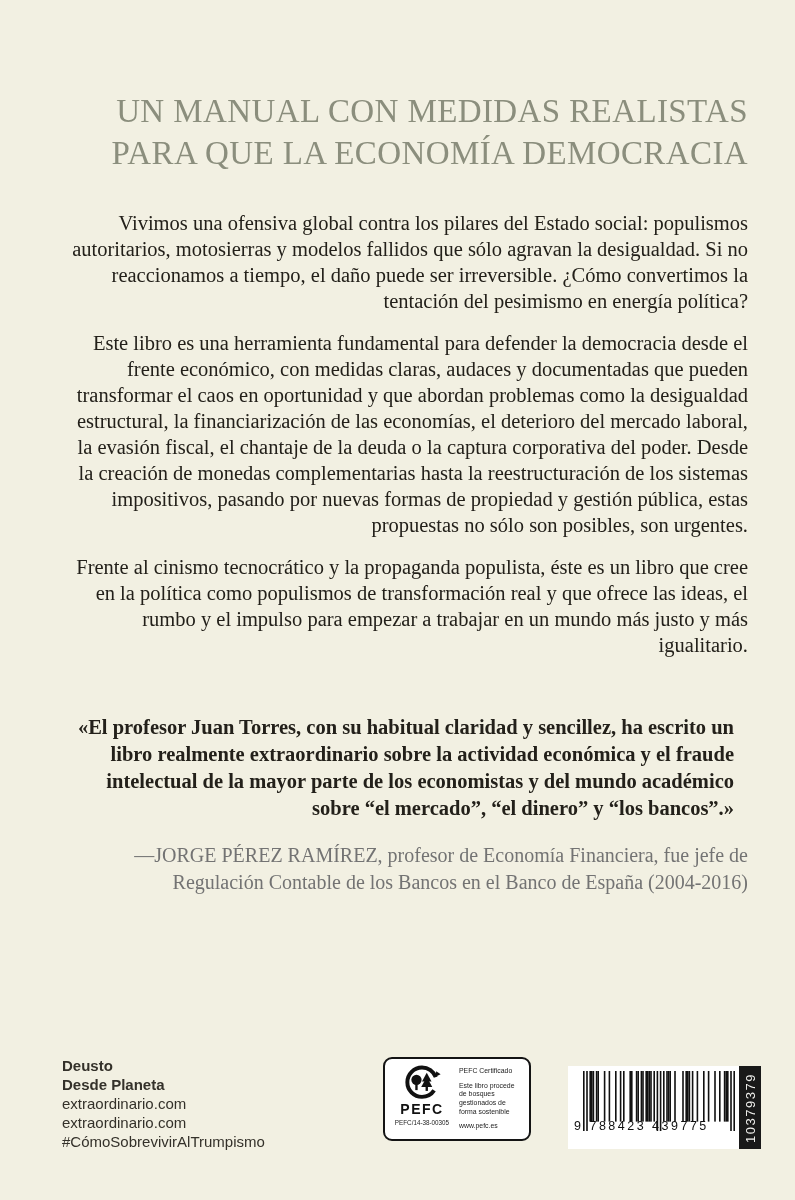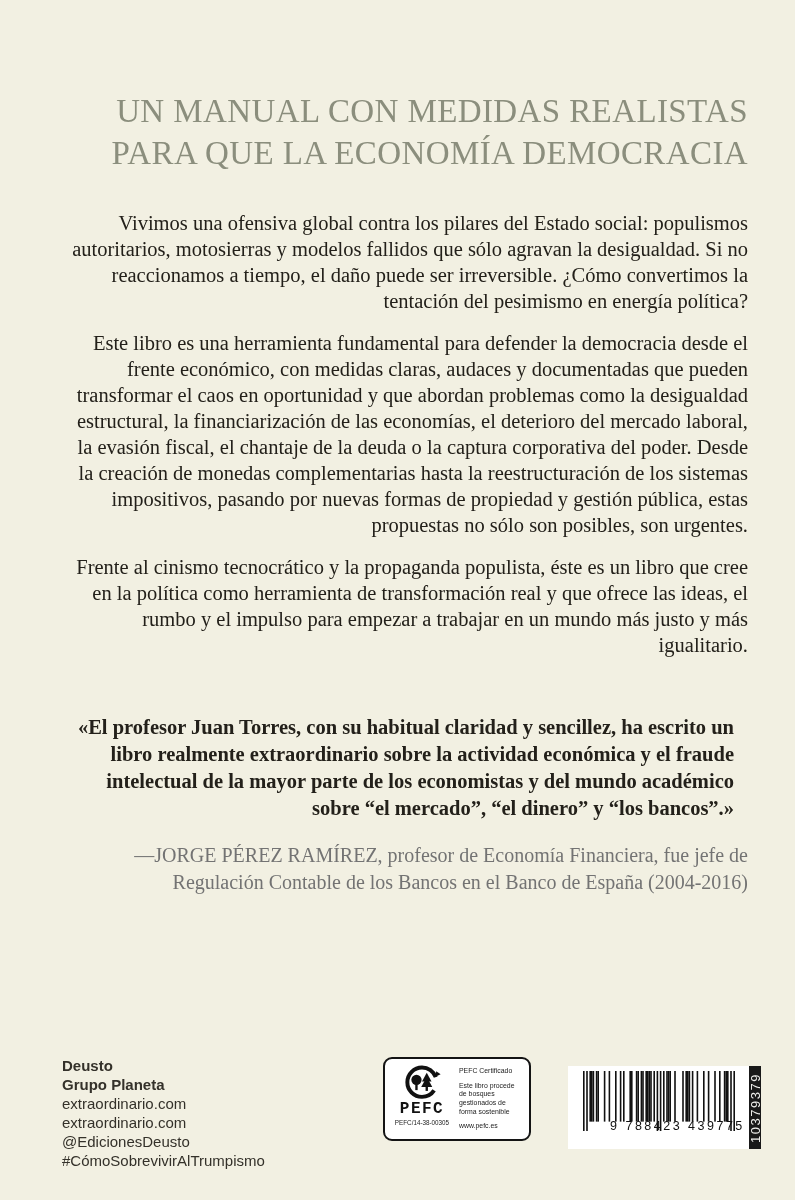--- a/index.html
+++ b/index.html
@@ -28,36 +28,36 @@
   .publisher .b { font-weight:700; }
 
   .pefc-box {
     position:absolute; left:383px; top:1057px; width:148px; height:84px;
     background:#ffffff; border:2px solid #141414; border-radius:9px;
     box-sizing:border-box; display:flex; gap:7px; padding:5px 7px 4px 7px;
   }
   .pefc-left { width:60px; display:flex; flex-direction:column; align-items:center; }
   .pefc-left svg { width:40px; height:38px; display:block; }
   .pefc-word {
-    font-family:Liberation Mono, monospace; font-weight:700; font-size:16px;
+    font-family:Liberation Sans, sans-serif; font-weight:700; font-size:14px;
     letter-spacing:1.5px; color:#111; line-height:15px;
   }
   .pefc-code { font-family:"Liberation Sans", sans-serif; font-size:6.3px; color:#222; margin-top:2px; white-space:nowrap; }
   .pefc-right {
     flex:1; font-family:"Liberation Sans", sans-serif; font-size:6.9px; line-height:8.6px;
     color:#222; display:flex; flex-direction:column; justify-content:space-between; padding:3px 0 4px 0;
   }
   .pefc-right .grp { display:block; }
 
   .barcode-wrap { position:absolute; left:568px; top:1066px; width:193px; height:83px; display:flex; }
   .barcode-panel { flex:1; background:#ffffff; box-sizing:border-box; padding:5px 4px 0 6px; }
   .barcode-panel svg { display:block; width:152px; height:60px; margin-left:9px; }
   .barcode-digits {
     font-family:"Liberation Sans", sans-serif; font-size:12.5px; letter-spacing:2.5px;
-    color:#111; margin-top:-12px; white-space:nowrap;margin-left:36px;
+    color:#111; margin-top:-12px; white-space:nowrap;
   }
   .barcode-side { width:30px; background:#191919; position:relative; }
   .side-number {
     position:absolute; left:50%; top:50%;
     transform:translate(-50%,-50%) rotate(-90deg); transform-origin:center;
     color:#efefec; font-family:"Liberation Sans", sans-serif; font-size:13px;
     letter-spacing:1.5px; white-space:nowrap;
   }
 </style>
 </head>
@@ -67,33 +67,32 @@
   <div class="content">
 
     <h1 class="heading">
       <span style="display:block">UN MANUAL CON MEDIDAS REALISTAS</span>
       <span style="display:block">PARA QUE LA ECONOMÍA DEMOCRACIA</span>
     </h1>
 
     <div class="body-block">
       <p class="para">Vivimos una ofensiva global contra los pilares del Estado social: populismos autoritarios, motosierras y modelos fallidos que sólo agravan la desigualdad. Si no reaccionamos a tiempo, el daño puede ser irreversible. ¿Cómo convertimos la tentación del pesimismo en energía política?</p>
       <p class="para">Este libro es una herramienta fundamental para defender la democracia desde el frente económico, con medidas claras, audaces y documentadas que pueden transformar el caos en oportunidad y que abordan problemas como la desigualdad estructural, la financiarización de las economías, el deterioro del mercado laboral, la evasión fiscal, el chantaje de la deuda o la captura corporativa del poder. Desde la creación de monedas complementarias hasta la reestructuración de los sistemas impositivos, pasando por nuevas formas de propiedad y gestión pública, estas propuestas no sólo son posibles, son urgentes.</p>
-      <p class="para">Frente al cinismo tecnocrático y la propaganda populista, éste es un libro que cree en la política como herramienta de transformación real y que ofrece las ideas, el rumbo y el impulso para empezar a trabajar en un mundo más justo y más igualitario.</p>
+      <p class="para">Frente al cinismo tecnocrático y la propaganda populista, éste es un libro que cree en la política como populismos de transformación real y que ofrece las ideas, el rumbo y el impulso para empezar a trabajar en un mundo más justo y más igualitario.</p>
     </div>
 
     <p class="quote">«El profesor Juan Torres, con su habitual claridad y sencillez, ha escrito un libro realmente extraordinario sobre la actividad económica y el fraude intelectual de la mayor parte de los economistas y del mundo académico sobre “el mercado”, “el dinero” y “los bancos”.»</p>
     <p class="attribution">—JORGE PÉREZ RAMÍREZ, profesor de Economía Financiera, fue jefe de Regulación Contable de los Bancos en el Banco de España (2004-2016)</p>
   </div>
 
   <div class="publisher">
     <span class="b">Deusto</span>
-    <span class="b">Grupo Planeta</span>
+    <span class="b">Desde Planeta</span>
     <span>extraordinario.com</span>
     <span>extraordinario.com</span>
-    <span>@EdicionesDeusto</span>
     <span>#CómoSobrevivirAlTrumpismo</span>
   </div>
 
   <div class="pefc-box">
     <div class="pefc-left">
       <svg viewBox="0 0 100 96" aria-hidden="true">
         <g fill="none" stroke="#111" stroke-width="10">
           <circle cx="50" cy="46" r="37" stroke-dasharray="196 37" stroke-dashoffset="-22"></circle>
         </g>
         <polygon points="86,18 97,26 84,32" fill="#111"></polygon>

